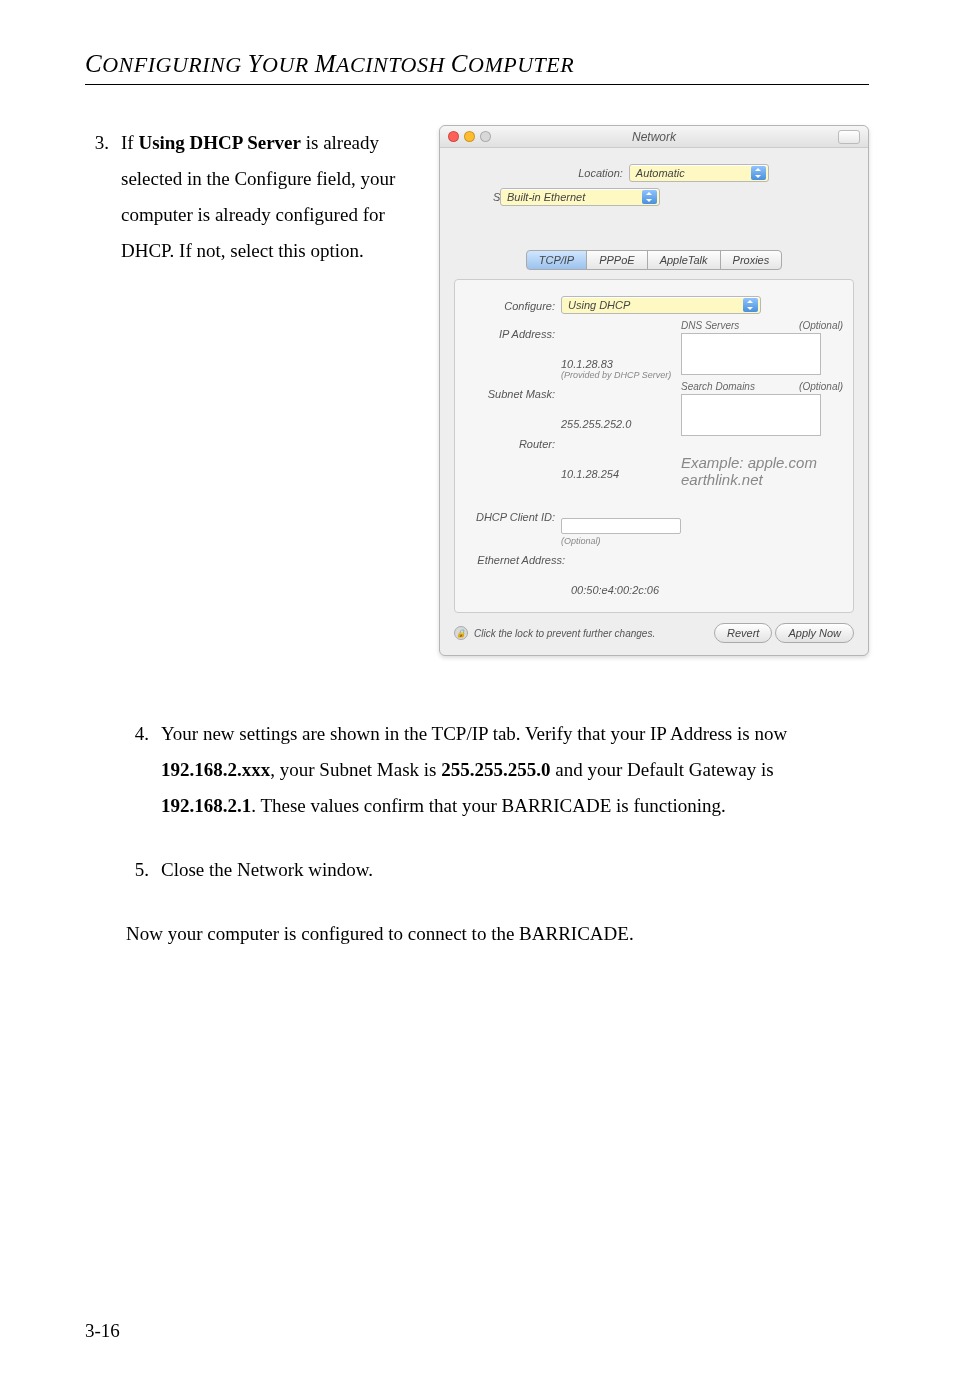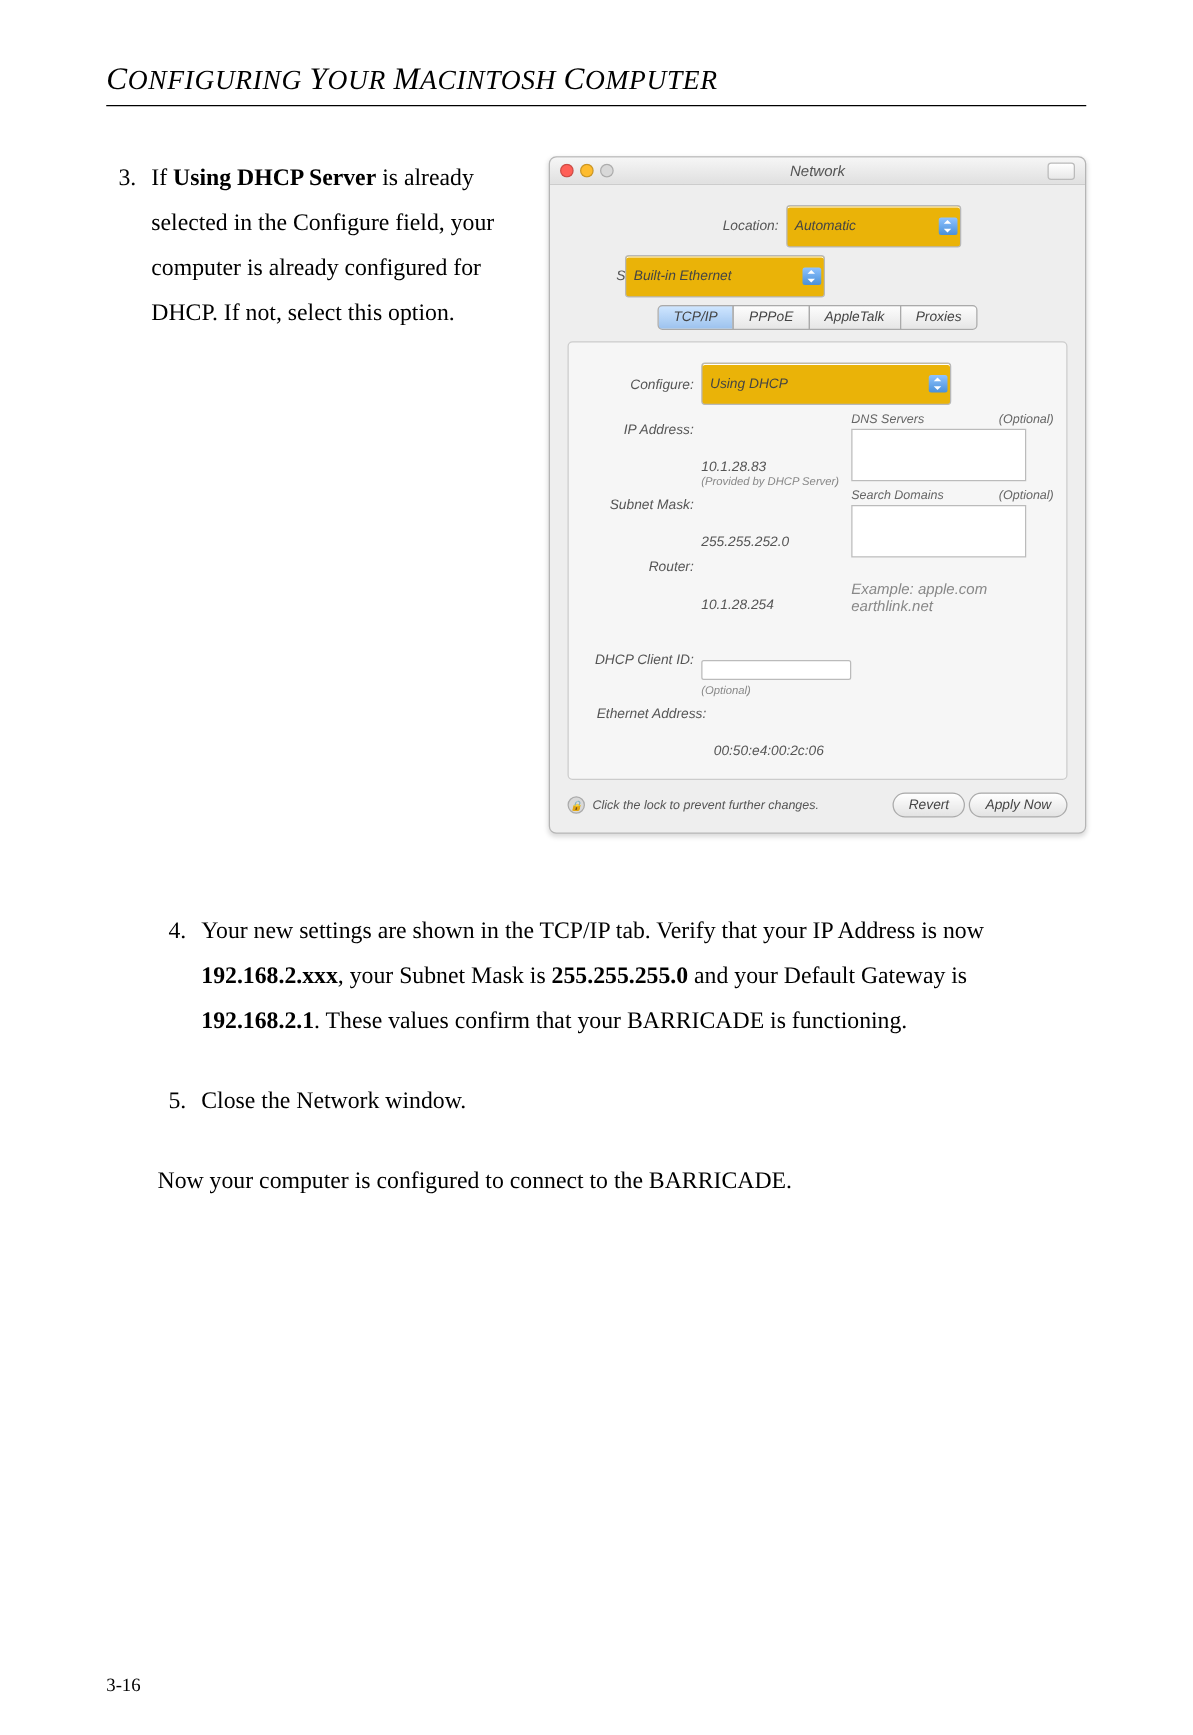--- a/index.html
+++ b/index.html
@@ -65,38 +65,38 @@
   .titlebar .title { flex: 1; text-align: center; font-size: 12px; color: #555; }
   .toolbar-btn {
     width: 22px; height: 14px; border: 1px solid #bbb; border-radius: 3px;
     background: linear-gradient(#fff,#e8e8e8); position: absolute; right: 8px;
   }
   .win-body { padding: 10px 14px 12px 14px; }
   .row { display: flex; align-items: center; margin: 6px 0; gap: 6px; }
   .lbl { text-align: right; color: #555; padding-left: 39px; }
   .aqua-select {
     display: inline-flex; align-items: center; justify-content: space-between;
-    background: #eab308; border: 1px solid #b8b8b8; border-radius: 3px;
-    height: 34px; padding: 0 2px 0 6px; font-size: 11px; color:#444;
+    background: #fef9c3; border: 1px solid #b8b8b8; border-radius: 3px;
+    height: 18px; padding: 0 2px 0 6px; font-size: 11px; color:#444;
     box-shadow: inset 0 1px 0 #fff;
   }
   .aqua-select .arrow {
     width: 15px; height: 14px; background: linear-gradient(#8fc3ff,#4a90d9);
     border-radius: 2px; margin-left: 4px; position: relative;
   }
   .aqua-select .arrow::before, .aqua-select .arrow::after {
     content:""; position:absolute; left:4px; border-left:3px solid transparent;
     border-right:3px solid transparent;
   }
   .aqua-select .arrow::before { top:2px; border-bottom:3px solid #fff; }
   .aqua-select .arrow::after { bottom:2px; border-top:3px solid #fff; }
   .tabs { display:flex; justify-content:center; margin: 6px 0 10px 0; }
   .tab {
     padding: 3px 12px; background: linear-gradient(#fdfdfd,#e6e6e6);
-    border:1px solid #aaa; font-size:11px; color:#444; margin-left:-1px;
+    border:1px solid #aaa; font-size:11px; color:#444; margin-left:-1px;margin-top:38px;
   }
   .tab:first-child { border-radius: 4px 0 0 4px; margin-left:0; }
   .tab:last-child { border-radius: 0 4px 4px 0; }
   .tab.active { background: linear-gradient(#cfe6ff,#9cc2ee); }
   .pane {
     background: #f6f6f6; border:1px solid #ccc; border-radius:4px;
     padding: 10px; margin-top: -1px;
   }
   .two-col { display:flex; }
   .col-left { flex: 1.15; }
@@ -107,34 +107,34 @@
   .sub-note { font-size:9px; color:#888; display:block; }
   .text-input {
     background:#fff; border:1px solid #bbb; border-radius:2px;
     height: 16px; width: 120px; display:inline-block;
   }
   .textarea-box {
     background:#fff; border:1px solid #bbb; width: 140px; height: 42px;
     margin-bottom: 6px;
   }
   .opt-head { display:flex; justify-content:space-between; font-size:10px; color:#666; margin-bottom:2px; }
-  .example { font-size:12px; color:#888; margin-top:18px; }
+  .example { font-size:15px; color:#888; margin-top:18px; }
   .bottom-bar { display:flex; align-items:center; justify-content:space-between; margin-top:10px;gap:20px; }
   .lock { display:flex; align-items:center; gap:6px; font-size:10px; color:#555; }
   .lock-icon { width:14px; height:14px; border-radius:50%; background:#d9d9d9; border:1px solid #aaa; display:flex; align-items:center; justify-content:center; }
   .lock-icon::after { content:"🔒"; font-size:8px; }
   .aqua-btn {
     display:inline-block; padding: 3px 12px; font-size:11px; color:#444;
     background: linear-gradient(#fff,#e3e3e3); border:1px solid #aaa; border-radius: 10px;
   }
   .steps-lower { font-size:19px; line-height:1.9; }
   .step { display:flex; gap:12px; margin: 0 0 28px 40px; }
   .step .step-num { min-width:24px; text-align:right; }
   .final-para { margin-left: 41px; font-size:19px; line-height:1.9; margin-top: 6px; }
-  .page-number { position:absolute; bottom: 30px; left: 85px; font-size:15px; }
+  .page-number { position:absolute; bottom: 46px; left: 85px; font-size:19px; }
 </style>
 </head>
 <body>
 
 <div class="page-header">
   <span style="font-size:25px">C</span><span></span><span>ONFIGURING</span>
   <span style="font-size:25px">Y</span><span>OUR</span>
   <span style="font-size:25px">M</span><span>ACINTOSH</span>
   <span style="font-size:25px">C</span><span>OMPUTER</span>
 </div>

